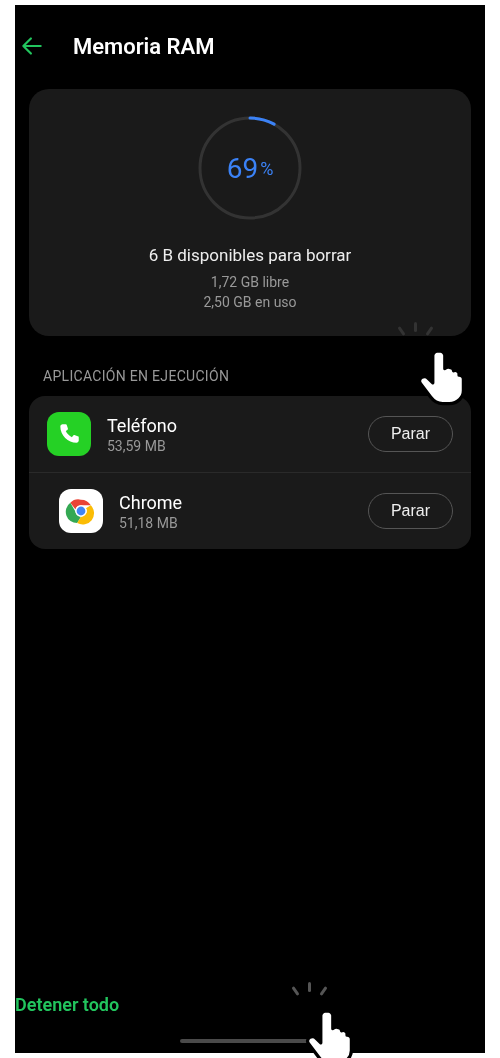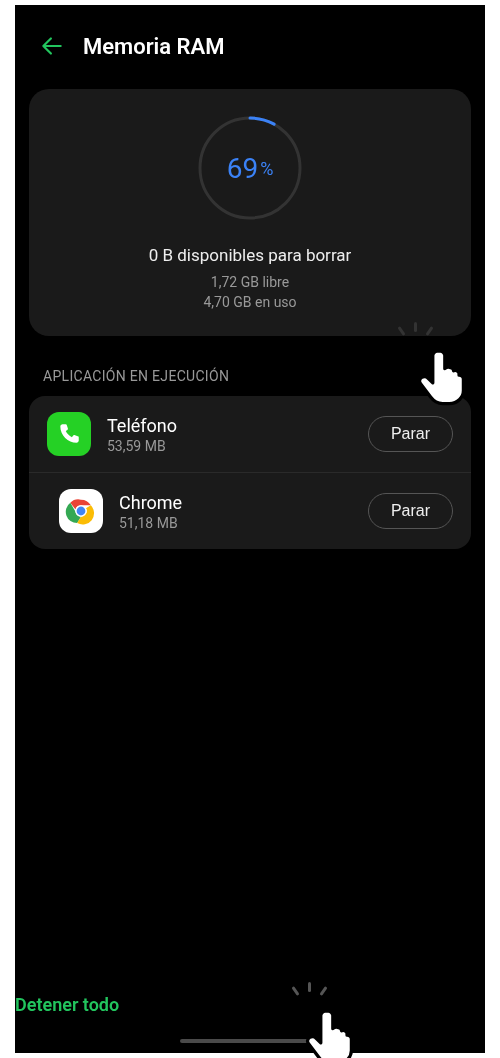--- a/index.html
+++ b/index.html
@@ -15,22 +15,22 @@
     width: 470px;
     height: 1048px;
     margin: 5px 15px;
     background: #000;
     position: relative;
     overflow: hidden;
   }
   .header {
     display: flex;
     align-items: center;
-    padding: 28px 24px 20px;
-    gap: 18px;
+    padding: 28px 4px 20px;
+    gap: 28px;
   }
   .back-icon svg { display: block; }
   .header-title {
     color: #fff;
     font-size: 22px;
     font-weight: 600;
   }
   .ram-card {
     margin: 10px 14px;
     background: #1a1a1a;
@@ -203,23 +203,23 @@
       <svg viewBox="0 0 110 110">
         <circle class="gauge-bg" cx="55" cy="55" r="50"></circle>
         <circle class="gauge-fg" cx="55" cy="55" r="50" id="gauge-arc" stroke-dasharray="25.132741228718345 314.1592653589793"></circle>
       </svg>
       <div class="gauge-label">
         <span>69</span>
           <span class="pct">%</span>
       </div>
     </div>
     <div class="ram-info">
-      <div class="ram-info-title">0 B disponibles para borrar</div>
+      <div class="ram-info-title">6 B disponibles para borrar</div>
       <div class="ram-info-sub">1,72 GB libre</div>
-      <div class="ram-info-sub">4,70 GB en uso</div>
+      <div class="ram-info-sub">2,50 GB en uso</div>
     </div>
   </div>
 
   <div class="section-header">APLICACIÓN EN EJECUCIÓN</div>
 
   <div class="app-list">
 
     <div class="app-row">
       <div class="app-icon icon-phone">
         <svg width="26" height="26" viewBox="0 0 24 24">

